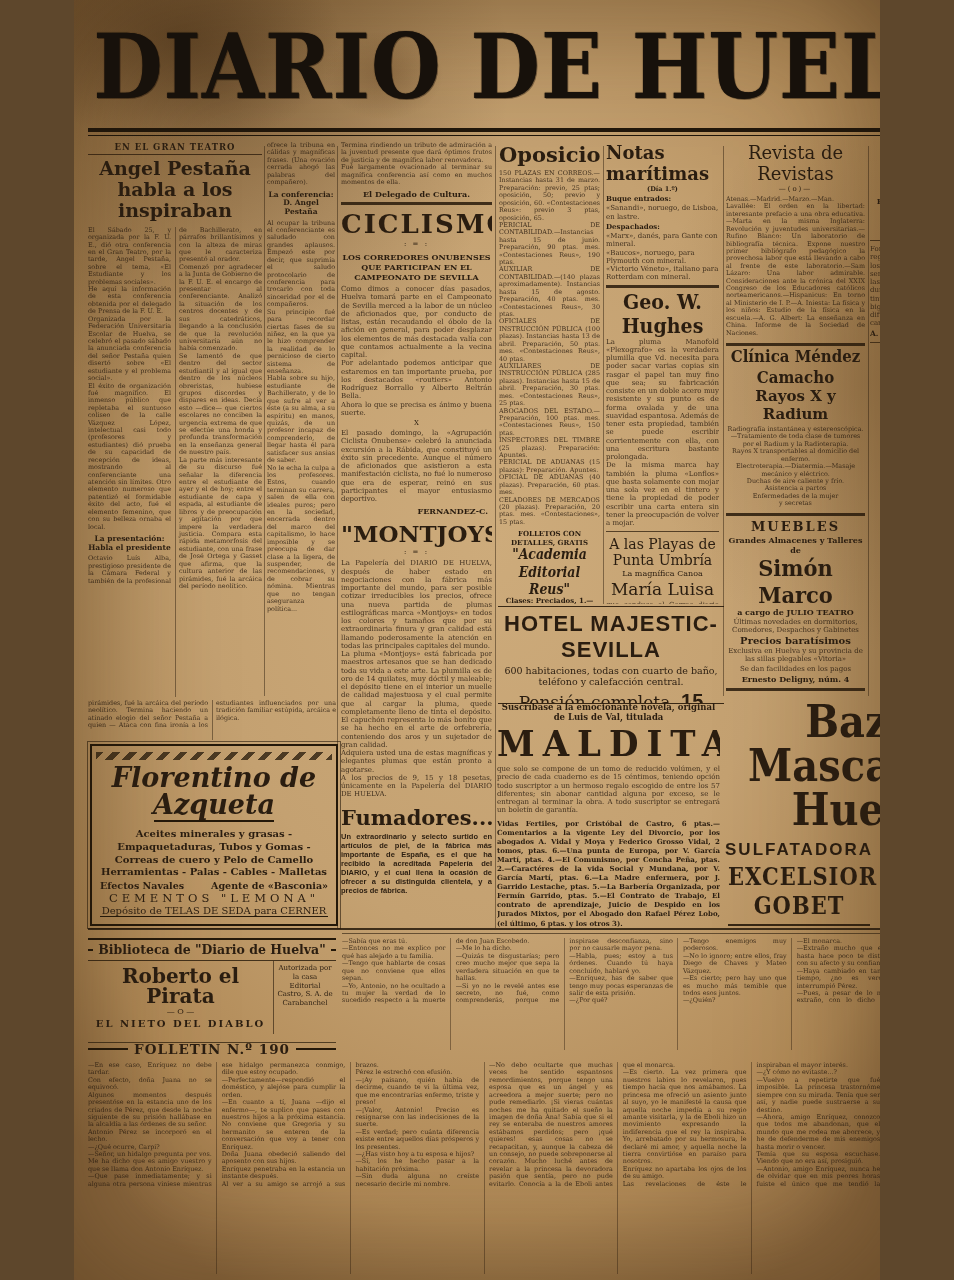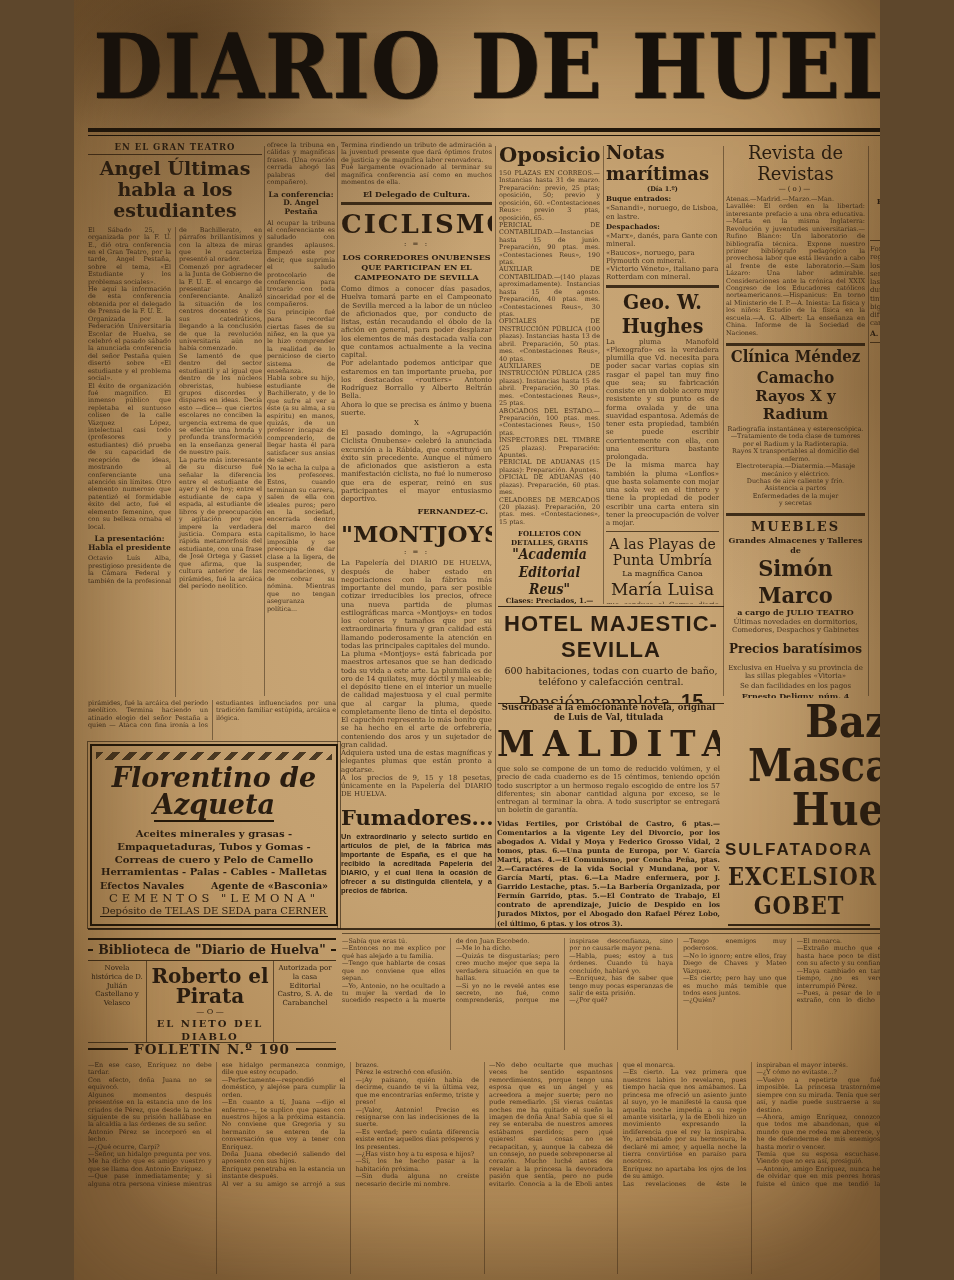--- a/index.html
+++ b/index.html
@@ -113,21 +113,21 @@
 
   <i class="vr" style="left:190px;top:146px;height:550px;"></i>
   <i class="vr" style="left:263px;top:146px;height:782px;"></i>
   <i class="vr" style="left:421px;top:146px;height:782px;"></i>
   <i class="vr" style="left:529px;top:146px;height:458px;"></i>
   <i class="vr" style="left:649px;top:146px;height:550px;"></i>
   <i class="vr" style="left:794px;top:146px;height:550px;"></i>
 
   <section class="abs" style="left:14px;top:142px;width:174px;height:556px;">
     <div class="kicker">EN EL GRAN TEATRO</div>
-    <h2 class="headline">Angel Últimas habla a los estudiantes</h2>
+    <h2 class="headline">Angel Pestaña habla a los inspiraban</h2>
     <div class="cols2 t6 j" style="height:470px;">
       <p class="pre faded" style="margin:0">El Sábado 25, y organizada por la F. U. E., dió otra conferencia en el Gran Teatro, por la tarde, Angel Pestaña, sobre el tema, «El Estudiante y los problemas sociales».
 He aquí la información de esta conferencia obtenida por el delegado de Prensa de la F. U. E.
 Organizada por la Federación Universitaria Escolar de Huelva, se celebró el pasado sábado la anunciada conferencia del señor Pestaña quien disertó sobre «El estudiante y el problema social».
 El éxito de organización fué magnífico. El inmenso público que repletaba el suntuoso coliseo de la calle Vázquez López, intelectual casi todo (profesores y estudiantes) dió prueba de su capacidad de recepción de ideas, mostrando al conferenciante una atención sin límites. Otro elemento numeroso que patentizó el formidable éxito del acto, fué el elemento femenino, que con su belleza ornaba el local.</p>
       <p class="subhead">La presentación: Habla el presidente</p>
       <p class="pre faded" style="margin:0">Octavio Luís Alba, prestigioso presidente de la Cámara Federal y también de la profesional de Bachillerato, en párrafos brillantísimos y con la alteza de miras que le caracteriza presentó al orador.
 Comenzó por agradecer a la Junta de Gobierno de la F. U. E. el encargo de presentar al conferenciante. Analizó la situación de los centros docentes y de sus catedráticos, llegando a la conclusión de que la revolución universitaria aún no había comenzado.
 Se lamentó de que dentro del sector estudiantil y al igual que dentro de los núcleos obreristas, hubiese grupos discordes y dispares en ideas. Decía esto —dice— que ciertos escolares no conciben la urgencia extrema de que se efectúe una honda y profunda transformación en la enseñanza general de nuestro país.
 La parte más interesante de su discurso fué señalar la diferencia entre el estudiante de ayer y el de hoy; entre el estudiante de capa y espada, al estudiante de libros y de preocupación y agitación por que impere la verdadera justicia. Compara esta rápida metamorfosis del estudiante, con una frase de José Ortega y Gasset que afirma, que la cultura anterior de las pirámides, fué la arcáica del período neolítico.</p>
@@ -234,21 +234,21 @@
 Duchas de aire caliente y frío.
 Asistencia a partos
 Enfermedades de la mujer
 y secretas</p>
     <hr class="hr2" style="margin-top:5px">
     <p class="c b" style="font-size:13px;letter-spacing:2px;margin:1px 0">MUEBLES</p>
     <p class="c b" style="font-size:8px;margin:0">Grandes Almacenes y Talleres de</p>
     <p class="c b" style="font-size:21px;margin:1px 0;transform:scaleY(1.1)">Simón Marco</p>
     <p class="c b" style="font-size:8px;margin:1px 0">a cargo de JULIO TEATRO</p>
     <p class="t7 c faded" style="margin:1px 0">Últimas novedades en dormitorios, Comedores, Despachos y Gabinetes</p>
-    <p class="c b" style="font-size:12px;margin:8px 0">Precios baratísimos</p>
+    <p class="c b" style="font-size:10px;margin:1px 0">Precios baratísimos</p>
     <p class="t7 c faded" style="margin:1px 0">Exclusiva en Huelva y su provincia de las sillas plegables «Vitoria»</p>
     <p class="t7 c faded" style="margin:1px 0">Se dan facilidades en los pagos</p>
     <p class="c b" style="font-size:8px;margin:1px 0">Ernesto Deligny, núm. 4</p>
     <hr class="hr2" style="margin-top:4px">
     <p class="c b" style="font-size:19px;letter-spacing:6px;margin:2px 0">"ALAS"</p>
 
   </section>
 
   <section class="abs" style="left:796px;top:142px;width:146px;height:556px;">
     <div class="digbox">
@@ -347,21 +347,20 @@
   <div class="rule930"></div>
   <div class="rule930b"></div>
 
   <section class="abs bib" style="left:14px;top:938px;width:248px;height:98px;">
     <div class="bib-head">
         <span class="ln"></span>
         <span>Biblioteca de "Diario de Huelva"</span>
         <span class="ln"></span>
       </div>
     <div class="bib-grid">
-      <div class="bib-cell bib-side">Novela histórica de D. Julián Castellano y Velasco</div>
       <div class="bib-cell bib-mid">
         <div class="bib-title">Roberto el Pirata</div>
         <div class="bib-o">— O —</div>
         <div class="bib-sub">EL NIETO DEL DIABLO</div>
 
       </div>
       <div class="bib-cell bib-side bib-side2">Autorizada por la casa Editorial Castro, S. A. de Carabanchel</div>
     </div>
   </section>
 

